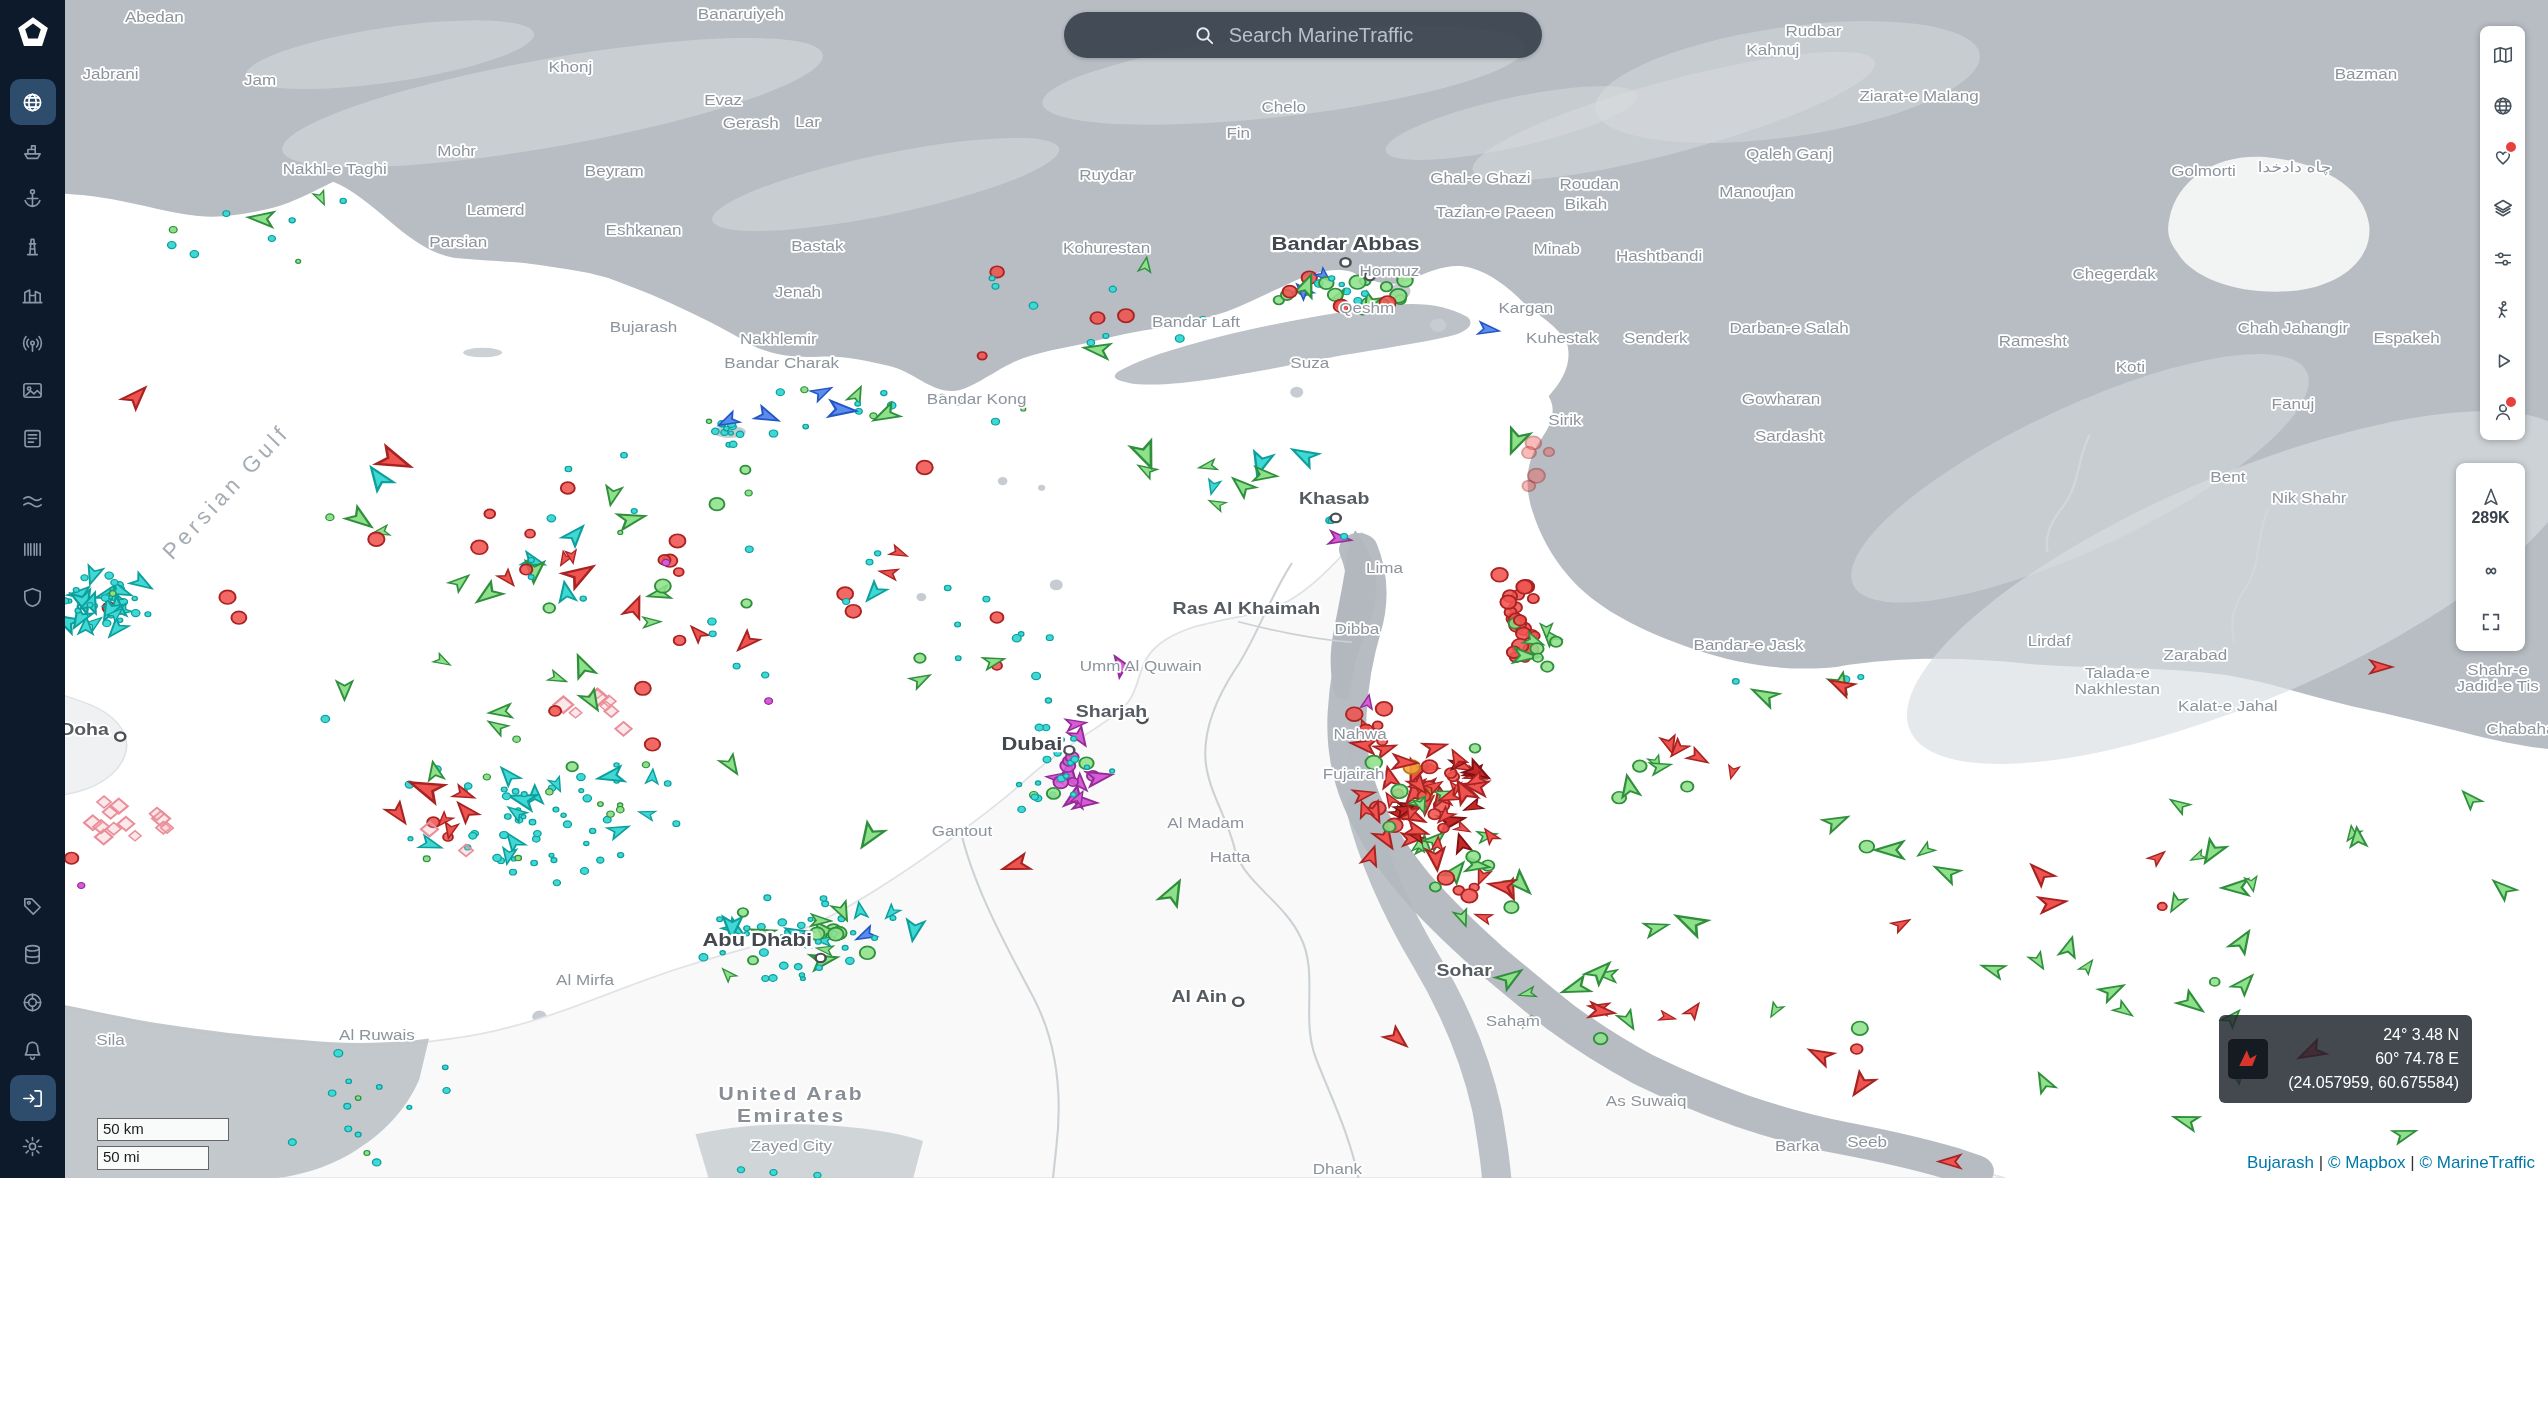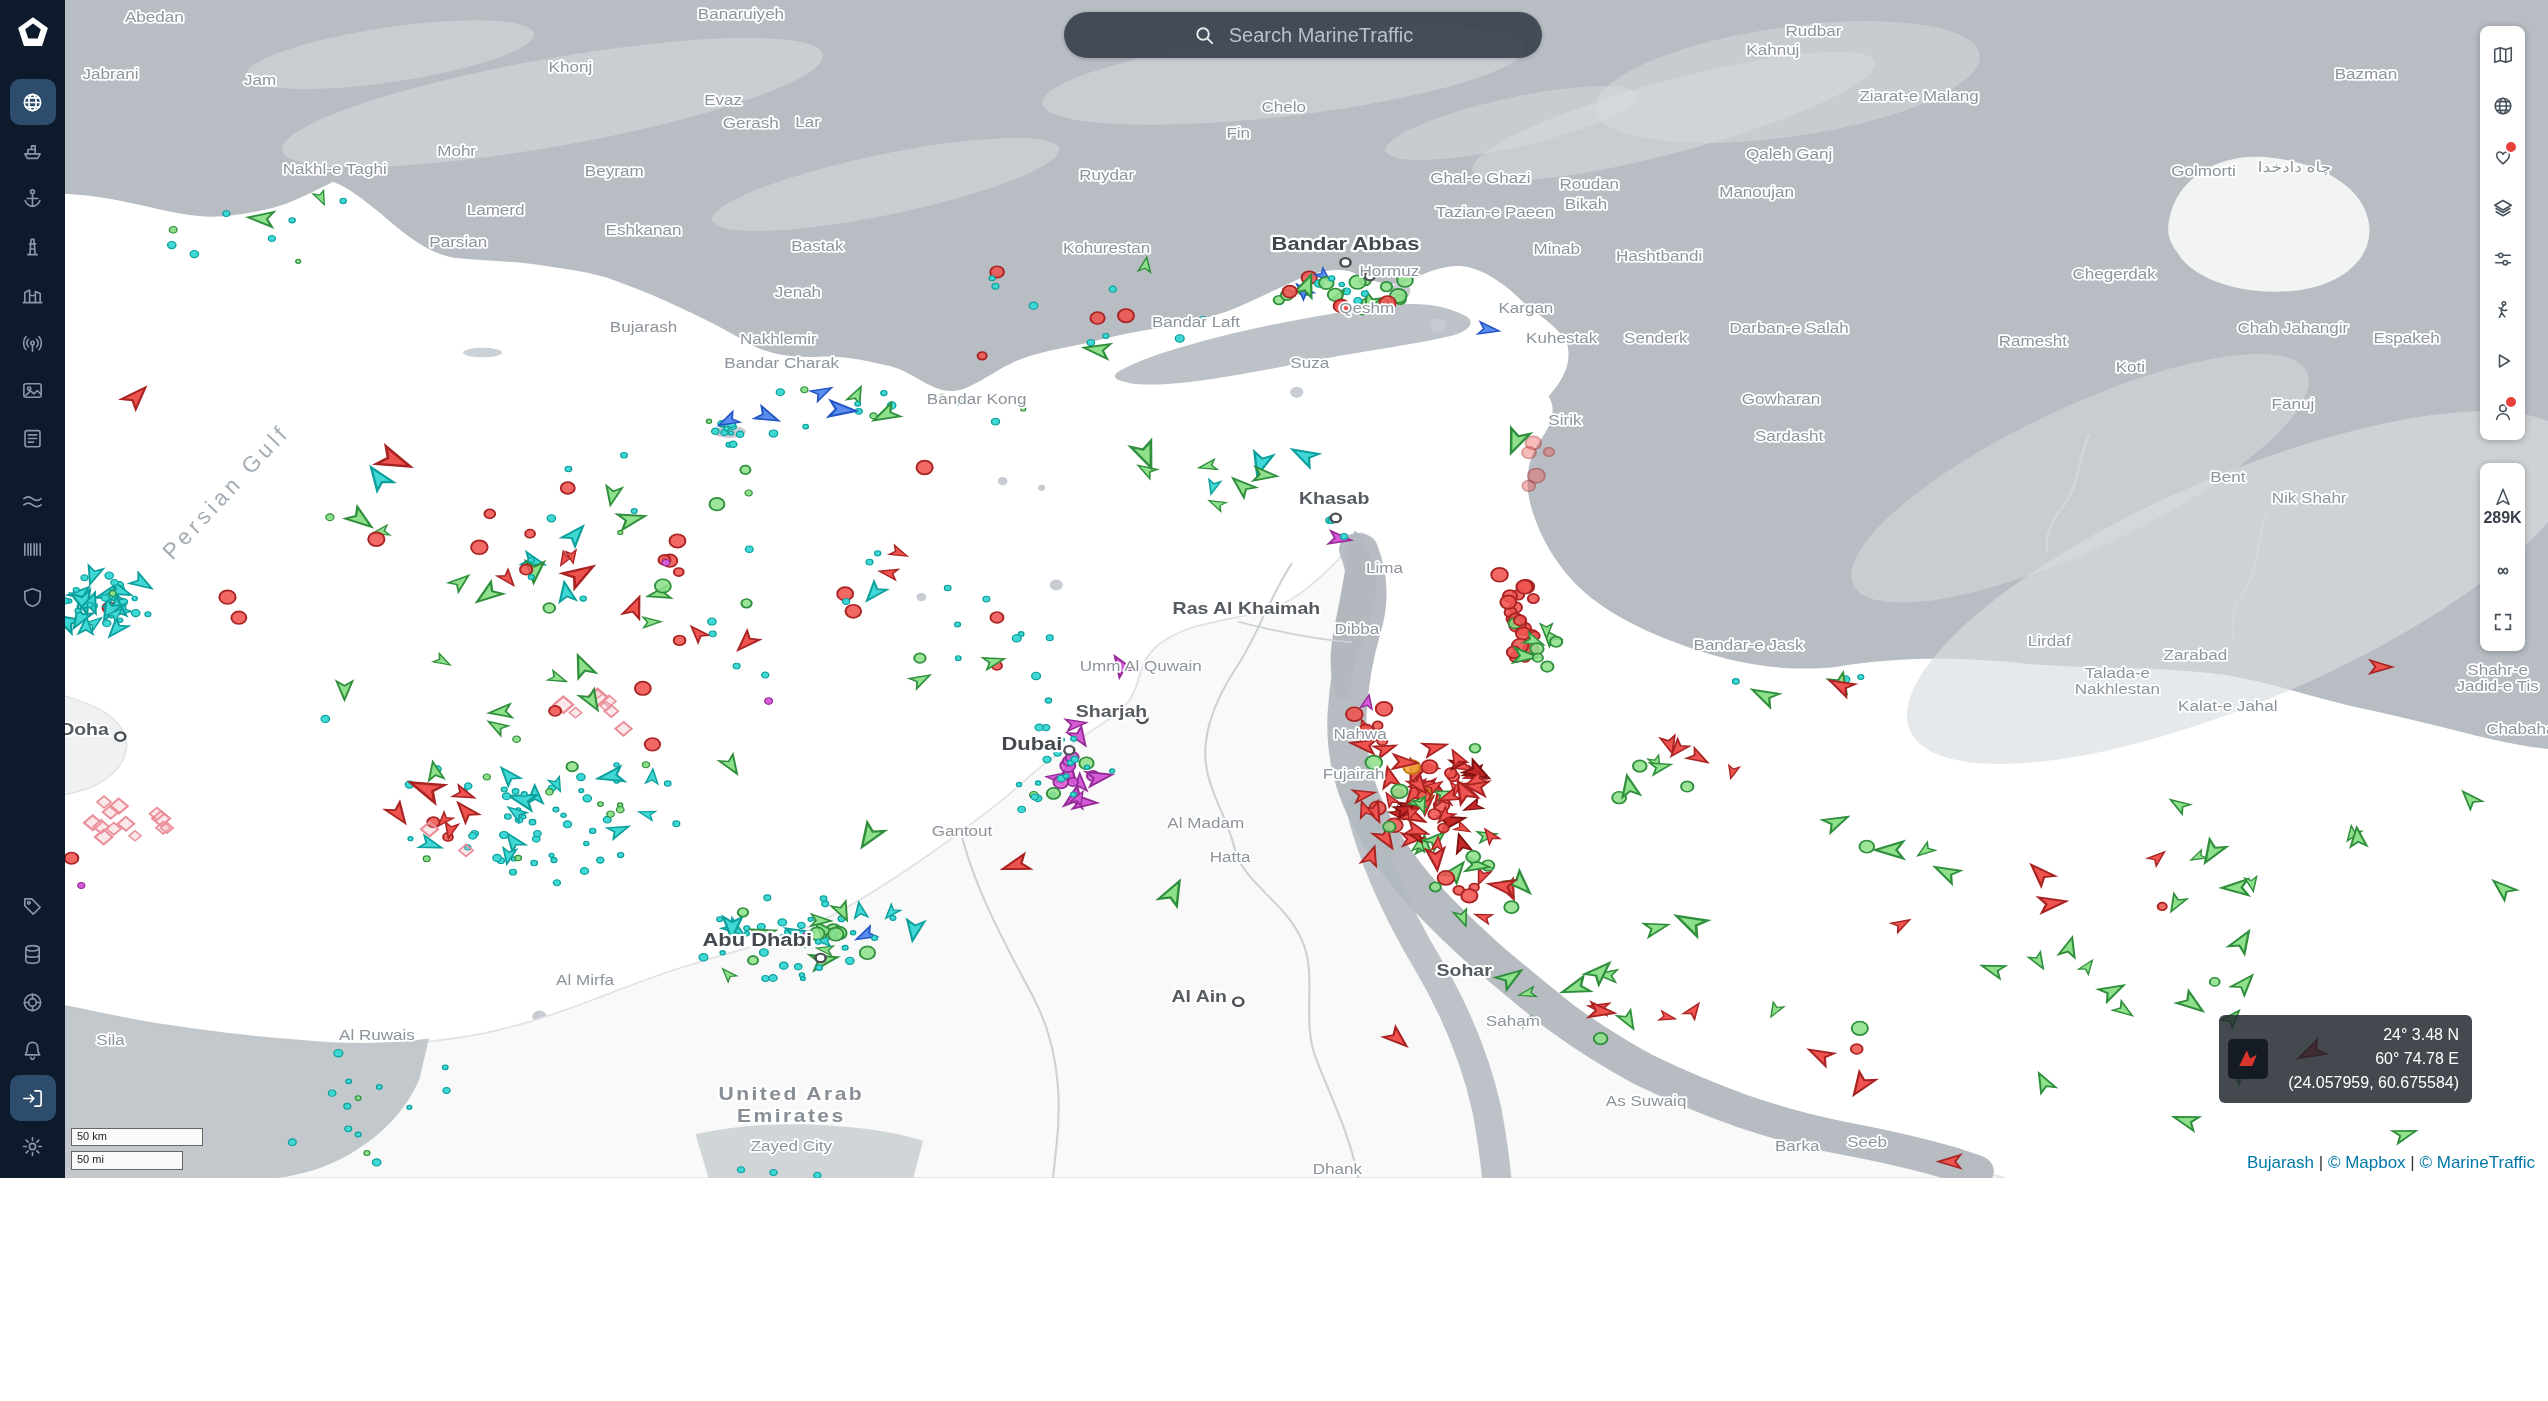--- a/index.html
+++ b/index.html
@@ -30,21 +30,21 @@
   .searchbar svg{width:23px;height:23px;color:#e8ecef;}
   .search-ph{font-size:20px;color:#b9c1c9;}
 
   
   .panel{position:absolute;background:#ffffff;border-radius:9px;box-shadow:0 1px 7px rgba(0,0,0,.28);z-index:30;}
   .right-toolbar{right:23px;top:26px;width:45px;display:flex;flex-direction:column;align-items:center;padding:3px 0;}
   .rt-btn{width:45px;height:51px;display:flex;flex-direction:column;align-items:center;justify-content:center;
           color:#46515c;position:relative;cursor:pointer;}
   .rt-btn svg{width:22px;height:22px;}
   .rt-badge{position:absolute;top:9px;right:7px;width:10px;height:10px;border-radius:50%;background:#e8413c;border:2px solid #fff;}
-  .counter-panel{right:23px;top:463px;width:45px;display:flex;flex-direction:column;align-items:center;padding:4px 0;}
+  .counter-panel{right:23px;top:463px;width:45px;display:flex;flex-direction:column;align-items:center;padding:4px 12px;}
   .rt-btn.tall{height:78px;gap:1px;}
   .count-label{font-size:16px;font-weight:bold;color:#39424c;}
 
   .zoom-panel{right:23px;top:1199px;width:45px;overflow:hidden;display:flex;flex-direction:column;}
   .zoom-btn{height:42px;display:flex;align-items:center;justify-content:center;font-size:27px;color:#2f363d;cursor:pointer;}
   .zoom-level{height:40px;display:flex;align-items:center;justify-content:center;font-size:19px;font-weight:bold;
               color:#39424c;background:#eef1f3;border-top:1px solid #e0e4e7;border-bottom:1px solid #e0e4e7;}
 
   
   .coords{position:absolute;right:76px;bottom:75px;background:rgba(32,38,47,0.84);border-radius:6px;color:#fff;
@@ -53,21 +53,21 @@
   .coords .mini svg{width:30px;height:30px;}
   .coords .lines{text-align:right;font-size:16px;line-height:1.5;}
 
   
   .attrib{position:absolute;right:4px;bottom:2px;background:rgba(255,255,255,0.78);padding:3px 9px;font-size:17px;
           color:#333;z-index:30;white-space:nowrap;}
   .attrib a{color:#0078a8;text-decoration:none;cursor:pointer;}
   .attrib .sep{color:#333;}
 
   
-  .scale{position:absolute;left:71px;bottom:8px;z-index:30;font-size:11px;color:#1c1c1c;}
+  .scale{position:absolute;left:97px;bottom:8px;z-index:30;font-size:15px;color:#1c1c1c;}
   .scale .bar{background:rgba(255,255,255,0.9);border:1.8px solid #666;padding:1px 6px 2px 5px;line-height:1.25;
               white-space:nowrap;box-sizing:border-box;}
   .scale .bar.km{width:132px;}
   .scale .bar.mi{width:112px;margin-top:5px;}
 </style>
 </head>
 <body>
 
 <div class="stage">
 

